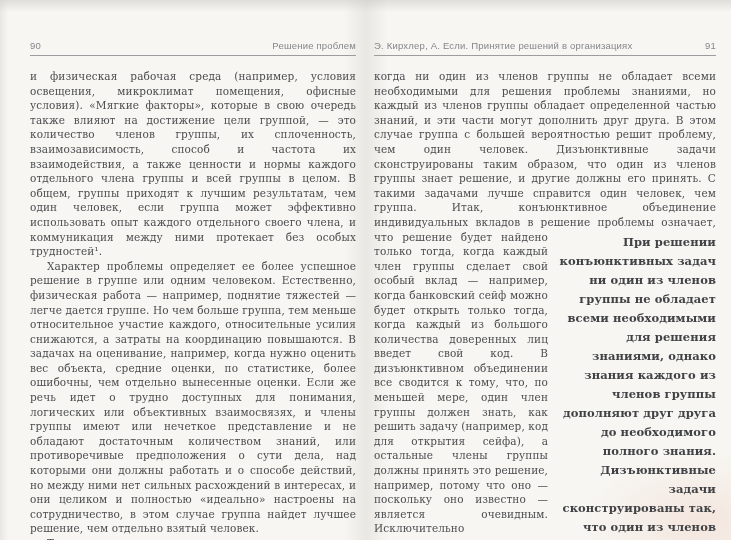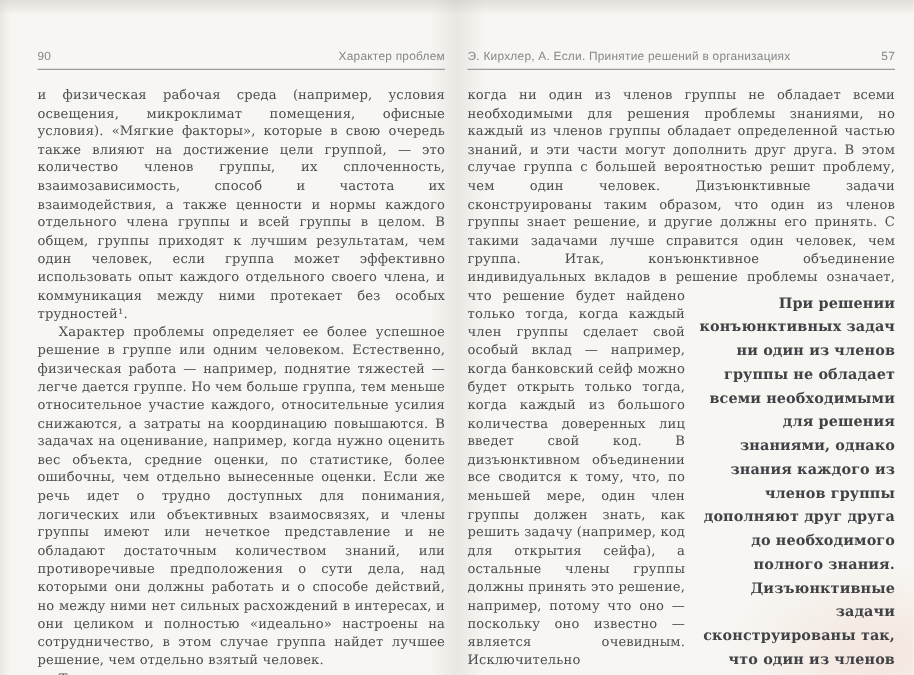--- a/index.html
+++ b/index.html
@@ -78,33 +78,33 @@
 
 <div class="spread">
   <div class="shadow-top"></div>
   <div class="shadow-left"></div>
   <div class="gutter"></div>
   <div class="blotch"></div>
 
   <section class="page page-left">
     <header class="page-header">
       <span class="page-num">90</span>
-      <span class="running-title">Характер проблем</span>
+      <span class="running-title">Решение проблем</span>
     </header>
     <div class="body-text">
       <p class="para">и физическая рабочая среда (например, условия освещения, микроклимат помещения, офисные условия). «Мягкие факторы», которые в свою очередь также влияют на достижение цели группой, — это количество членов группы, их сплоченность, взаимозависимость, способ и частота их взаимодействия, а также ценности и нормы каждого отдельного члена группы и всей группы в целом. В общем, группы приходят к лучшим результатам, чем один человек, если группа может эффективно использовать опыт каждого отдельного своего члена, и коммуникация между ними протекает без особых трудностей¹.</p>
       <p class="para indent">Характер проблемы определяет ее более успешное решение в группе или одним человеком. Естественно, физическая работа — например, поднятие тяжестей — легче дается группе. Но чем больше группа, тем меньше относительное участие каждого, относительные усилия снижаются, а затраты на координацию повышаются. В задачах на оценивание, например, когда нужно оценить вес объекта, средние оценки, по статистике, более ошибочны, чем отдельно вынесенные оценки. Если же речь идет о трудно доступных для понимания, логических или объективных взаимосвязях, и члены группы имеют или нечеткое представление и не обладают достаточным количеством знаний, или противоречивые предположения о сути дела, над которыми они должны работать и о способе действий, но между ними нет сильных расхождений в интересах, и они целиком и полностью «идеально» настроены на сотрудничество, в этом случае группа найдет лучшее решение, чем отдельно взятый человек.</p>
       <p class="para indent">Также следует различать конъюнктивные и дизъюнктивные задачи. О конъюнктивных задачах говорят,</p>
     </div>
 
   </section>
 
   <section class="page page-right">
     <header class="page-header">
       <span class="running-title">Э. Кирхлер, А. Если. Принятие решений в организациях</span>
-      <span class="page-num">57</span>
+      <span class="page-num">91</span>
     </header>
     <div class="body-text">
       <p class="para"><span>когда ни один из членов группы не обладает всеми необходимыми для решения проблемы знаниями, но каждый из членов группы обладает определенной частью знаний, и эти части могут дополнить друг друга. В этом случае группа с большей вероятностью решит проблему, чем один человек. Дизъюнктивные задачи сконструированы таким образом, что один из членов группы знает решение, и другие должны его принять. С такими задачами лучше справится один человек, чем группа. Итак, конъюнктивное объединение индивидуальных вкладов в решение проблемы означает, что решение будет</span>
         <span class="inset">При решении конъюнктивных задач ни один из членов группы не обладает всеми необходимыми для решения знаниями, однако знания каждого из членов группы дополняют друг друга до необходимого полного знания. Дизъюнктивные задачи сконструированы так, что один из членов группы знает решение, а другие должны это решение принять</span><span>найдено только тогда, когда каждый член группы сделает свой особый вклад — например, когда банковский сейф можно будет открыть только тогда, когда каждый из большого количества доверенных лиц введет свой код. В дизъюнктивном объединении все сводится к тому, что, по меньшей мере, один член группы должен знать, как решить задачу (например, код для открытия сейфа), а остальные члены группы должны принять это решение, например, потому что оно — поскольку оно известно — является очевидным. Исключительно конъюнктивными задачи являются тогда, когда компетенции, информация или полномочия не разделены между членами группы по принципу пересекающихся частей (частичное наложение одного на другое) или когда между членами группы существует строго опреде-</span></p>
     </div>
   </section>
 </div>
 
 </body></html>

